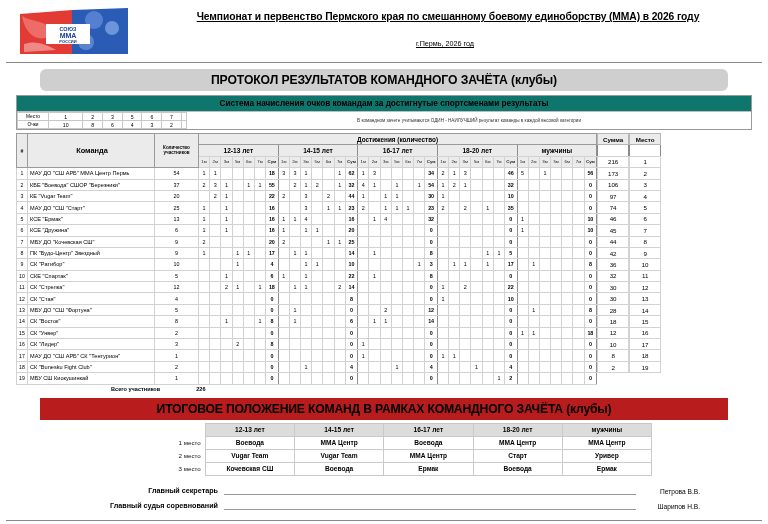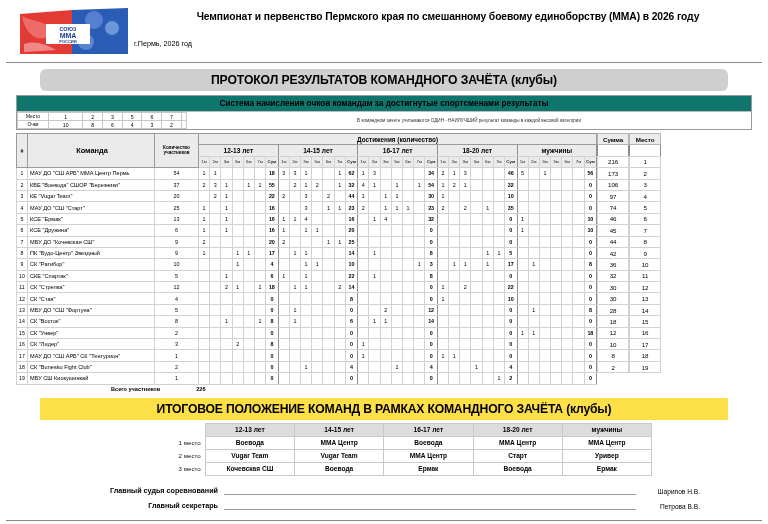--- a/index.html
+++ b/index.html
@@ -14,46 +14,47 @@
     position:relative;
     width:768px;height:524px;
     box-sizing:border-box;
     padding:4px 6px 0 6px;
   }
   
   .hdr{
     display:flex;align-items:flex-start;
     border-bottom:1px solid #8a8a8a;
     padding-bottom:2px;
+    text-decoration:underline;
   }
   .logo{
     width:118px;height:56px;flex:0 0 118px;
     position:relative;overflow:hidden;margin-left:10px;
   }
   .logo svg{display:block;}
   .hdr-txt{flex:1;padding-top:7px;text-align:center;}
   .title1{
     font-size:10.3px;font-weight:bold;letter-spacing:-0.1px;
   }
   .city{
-    font-size:7.2px;text-align:left;padding-right:6px;margin-top:17px;
+    font-size:7.2px;text-align:center;padding-right:6px;margin-top:17px;
   }
   
   .banner{
     margin:6px 34px 0 34px;
     background:#cfcfcf;
     text-align:center;
     font-size:12.2px;font-weight:bold;
     padding:4px 0 4px 0;
     letter-spacing:-0.1px;
     border-radius:6px;
   }
   .banner2{
     margin:6px 34px 3px 34px;
-    background:#fde047;
+    background:#b91c1c;
     text-align:center;
     font-size:12.2px;font-weight:bold;
     padding:4px 0 4px 0;
     letter-spacing:-0.2px;
   }
   
   .sys-wrap{
     margin:4px 10px 0 10px;
     border:1px solid #9a9a9a;
   }
@@ -1216,25 +1217,25 @@
             <td>Ермак</td>
             <td>Воевода</td>
             <td>Ермак</td>
           </tr>
         </tbody>
     </table>
   </div>
 
   <div class="sig" id="sig-block">
       <div class="sig-row">
+        <div class="sig-lab">Главный секретарь</div>
+        <div class="sig-line"></div>
+        <div class="sig-name">Петрова В.В.</div>
+      </div>
+      <div class="sig-row">
         <div class="sig-lab">Главный судья соревнований</div>
         <div class="sig-line"></div>
         <div class="sig-name">Шарипов Н.В.</div>
-      </div>
-      <div class="sig-row">
-        <div class="sig-lab">Главный секретарь</div>
-        <div class="sig-line"></div>
-        <div class="sig-name">Петрова В.В.</div>
       </div>
     </div>
 
   <div class="footline"></div>
 </div>
 
 </body></html>

